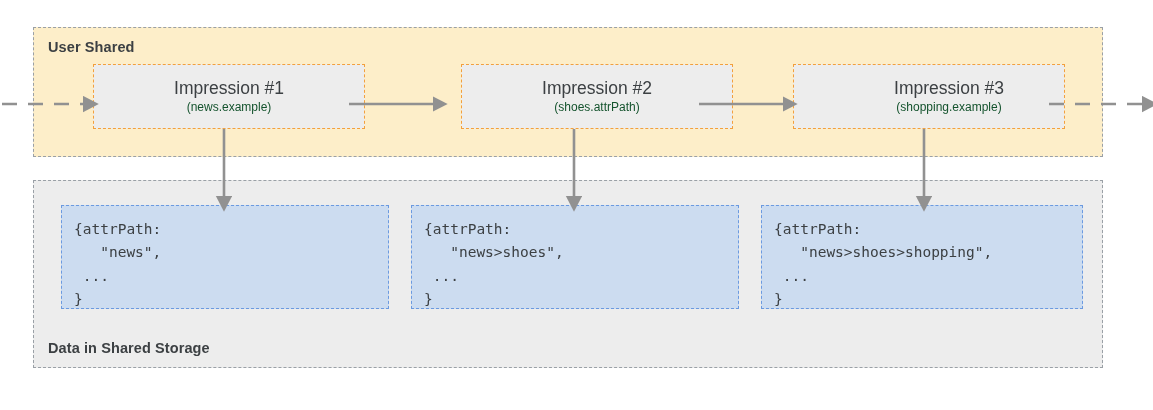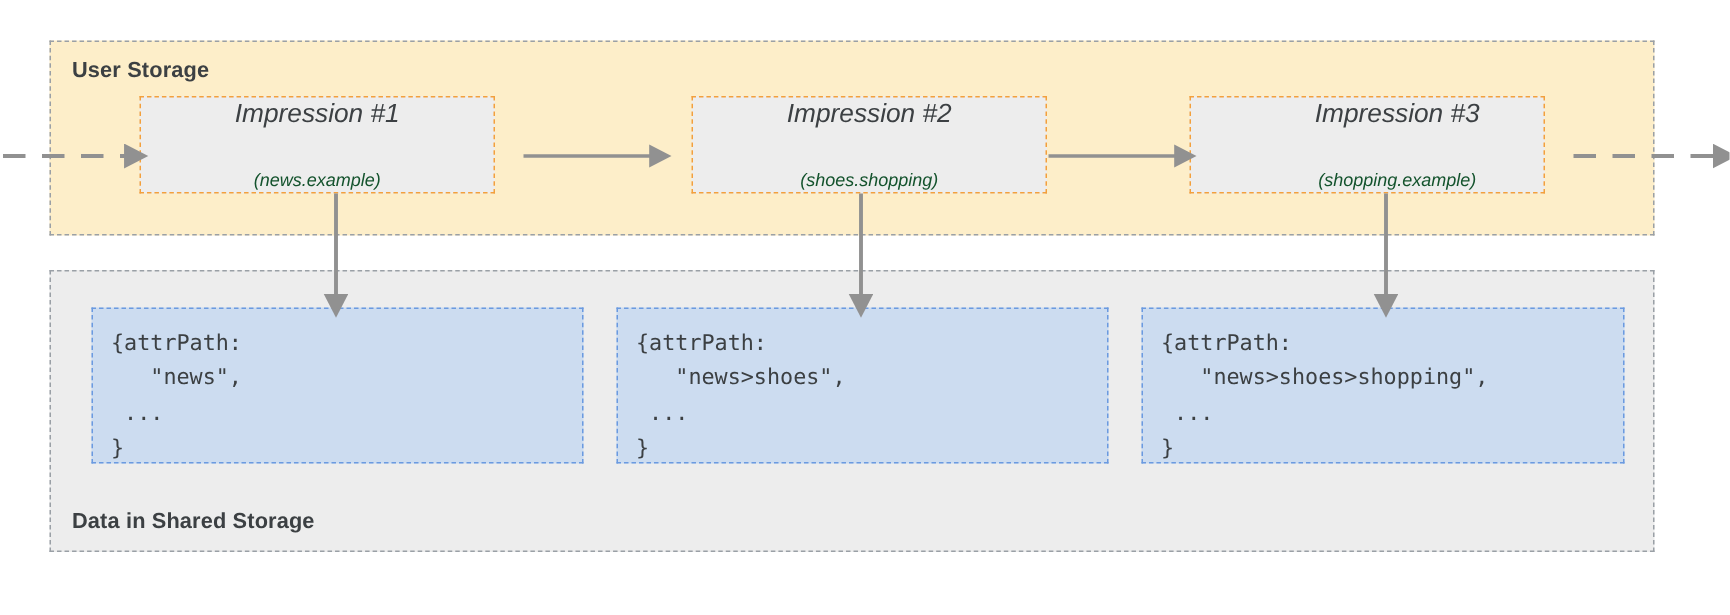--- a/index.html
+++ b/index.html
@@ -54,31 +54,30 @@
     letter-spacing: 0.1px;
     white-space: nowrap;
   }
   .journey-label { left: 14px; top: 11px; }
   .storage-label { left: 14px; bottom: 11px; }
 
   
   .impression-box {
     position: absolute;
     top: 64px;
-    width: 237px;
+    width: 272px;
     height: 65px;
     box-sizing: border-box;
     background: #ededed;
     border: 1.5px dashed #f3a03c;
     display: flex;
     flex-direction: column;
     align-items: center;
-    justify-content: space-between;
+    justify-content: center;
     z-index: 3;
-    font-style: italic;
   }
   #impression-1 { left: 93px; }
   #impression-2 { left: 461px; }
   #impression-3 { left: 793px; padding-left: 40px; }
 
   .impression-title {
     font-size: 17.5px;
     color: #3c4043;
     line-height: 1.2;
     white-space: nowrap;
@@ -124,35 +123,35 @@
     z-index: 4;
     pointer-events: none;
   }
 </style>
 </head>
 <body>
 
 <div id="diagram">
 
   <div class="journey-container">
-    <div class="container-label journey-label">User Storage</div>
+    <div class="container-label journey-label">User Shared</div>
   </div>
 
   <div class="storage-container">
     <div class="container-label storage-label">Data in Shared Storage</div>
   </div>
 
   <div class="impression-box" id="impression-1">
     <div class="impression-title">Impression #1</div>
     <div class="impression-origin">(news.example)</div>
   </div>
 
   <div class="impression-box" id="impression-2">
     <div class="impression-title">Impression #2</div>
-    <div class="impression-origin">(shoes.shopping)</div>
+    <div class="impression-origin">(shoes.attrPath)</div>
   </div>
 
   <div class="impression-box" id="impression-3">
     <div class="impression-title">Impression #3</div>
     <div class="impression-origin">(shopping.example)</div>
   </div>
 
   <div class="code-box" id="code-box-1">
     <pre class="code-text">{attrPath:
    "news",

